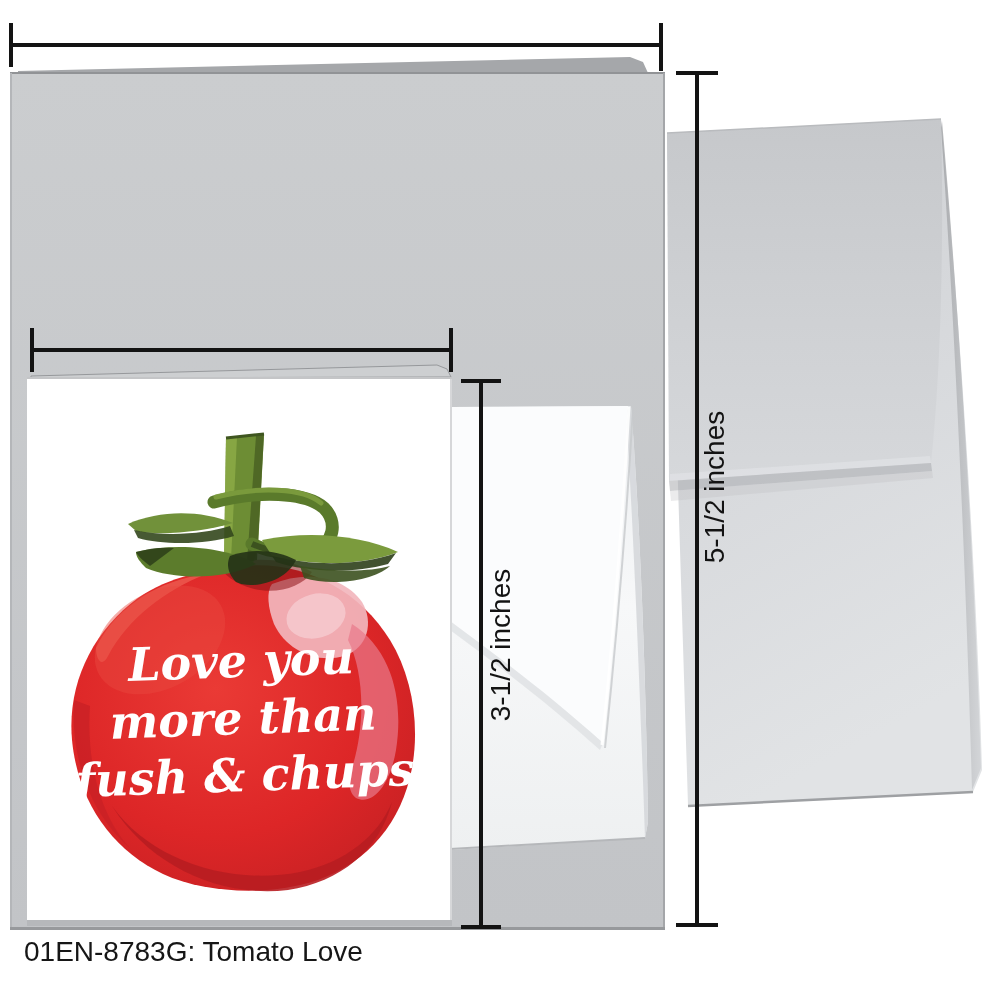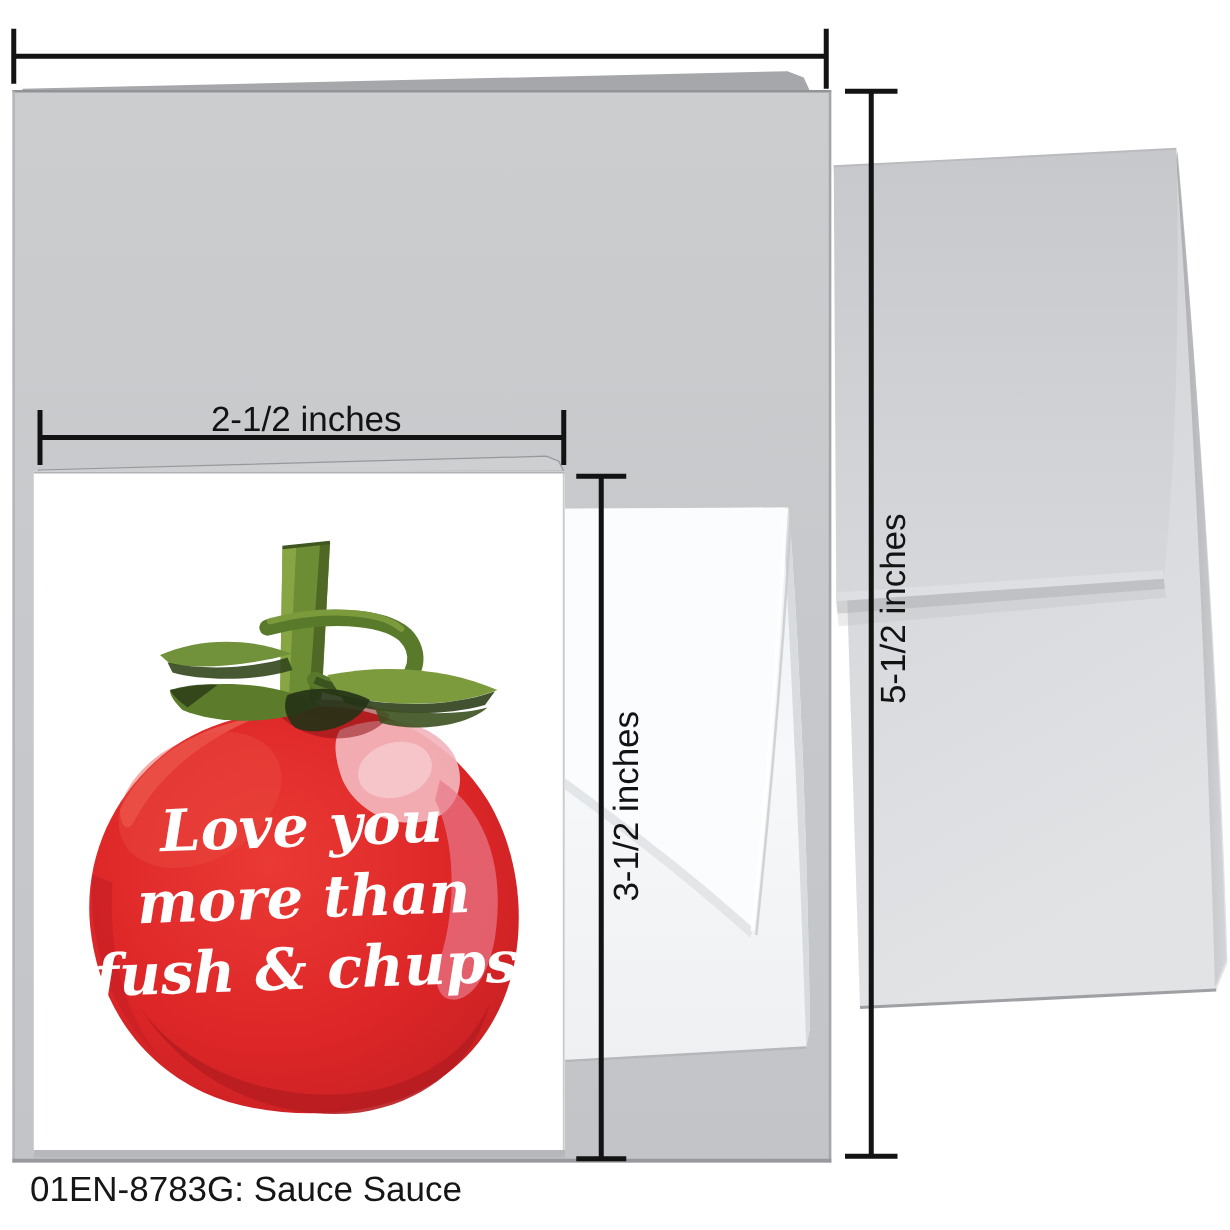--- a/index.html
+++ b/index.html
@@ -150,27 +150,26 @@
     <div>fush &amp; chups</div>
   </div>
 
   <div class="dim" style="left:10px;top:43px;width:652px;height:4px;"></div>
   <div class="dim" style="left:9px;top:23px;width:4px;height:44px;"></div>
   <div class="dim" style="left:659px;top:23px;width:4px;height:48px;"></div>
 
   <div class="dim" style="left:31px;top:348px;width:421px;height:4px;"></div>
   <div class="dim" style="left:30px;top:328px;width:4px;height:44px;"></div>
   <div class="dim" style="left:449px;top:328px;width:4px;height:44px;"></div>
-  <div class="dim-label lbl-sw">2-1/2 inches</div>
 
   <div class="dim" style="left:479px;top:381px;width:4px;height:547px;"></div>
   <div class="dim" style="left:461px;top:379px;width:40px;height:4px;"></div>
   <div class="dim" style="left:461px;top:925px;width:40px;height:4px;"></div>
   <div class="dim-label lbl-sh">3-1/2 inches</div>
 
   <div class="dim" style="left:695px;top:73px;width:4px;height:853px;"></div>
   <div class="dim" style="left:676px;top:71px;width:42px;height:4px;"></div>
   <div class="dim" style="left:676px;top:923px;width:42px;height:4px;"></div>
   <div class="dim-label lbl-lh">5-1/2 inches</div>
 
-  <div id="caption">01EN-8783G: Sauce Sauce</div>
+  <div id="caption">01EN-8783G: Tomato Love</div>
 
 </div>
 
 </body></html>

